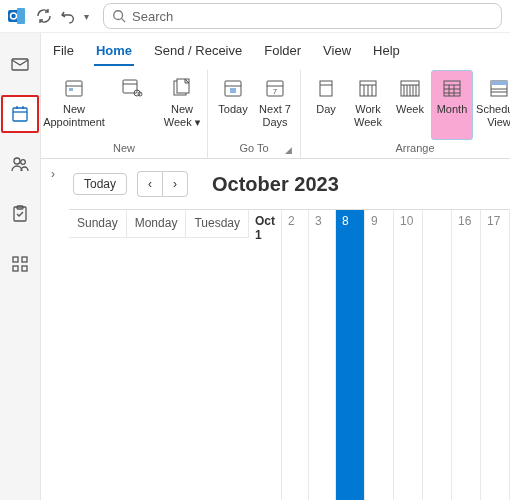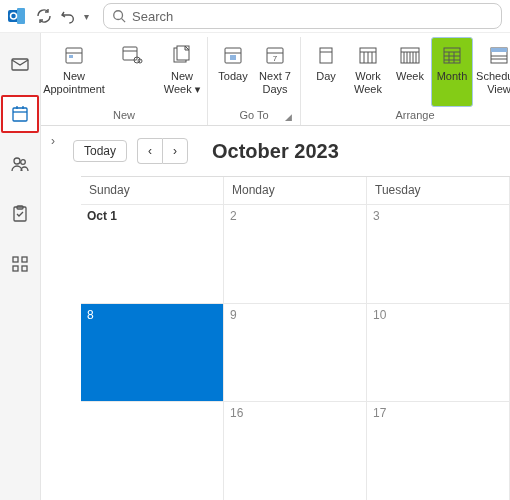--- a/index.html
+++ b/index.html
@@ -14,34 +14,34 @@
 .main{flex:1;display:flex;flex-direction:column;overflow:hidden}
 .menubar{display:flex;gap:18px;padding:6px 10px 0 10px;font-size:13px}
 .menubar .tab{padding:4px 2px 6px 2px;cursor:pointer}
 .menubar .tab.active{color:#0f6cbd;border-bottom:2px solid #0f6cbd;font-weight:600}
 .ribbon{display:flex;border-bottom:1px solid #ddd;padding:4px 0 0 0}
 .group{display:flex;flex-direction:column;align-items:center;padding:0 4px;border-right:1px solid #e5e5e5}
 .group:last-child{border-right:none}
 .group .buttons{display:flex;gap:0}
 .rbtn{width:56px;height:64px;display:flex;flex-direction:column;align-items:center;justify-content:flex-start;padding-top:4px;font-size:11px;text-align:center;cursor:pointer;border:1px solid transparent;border-radius:3px;line-height:1.2}
 .rbtn.narrow{width:40px}
-.rbtn.active{background:#84cc16;border-color:#a5c8e8}
+.rbtn.active{background:#f9a8d4;border-color:#a5c8e8}
 .rbtn .ic{height:26px;display:flex;align-items:center;justify-content:center;margin-bottom:2px}
 .group .label{font-size:11px;color:#666;padding:2px 0 4px 0;display:flex;align-items:flex-end;gap:22px;width:100%;justify-content:center;position:relative}
 .group .launch{position:absolute;right:4px;bottom:3px;font-size:9px;color:#888}
 .calwrapper{flex:1;position:relative;display:flex}
 .expand{width:24px;display:flex;align-items:flex-start;justify-content:center;padding-top:8px;font-size:12px;color:#666;cursor:pointer}
 .calarea{flex:1;display:flex;flex-direction:column}
 .calhdr{display:flex;align-items:center;gap:10px;padding:12px 8px}
 .todaybtn{border:1px solid #ccc;border-radius:4px;padding:3px 10px;font-size:12px;cursor:pointer;background:#fff}
 .navbtn{border:1px solid #ccc;width:24px;height:24px;display:flex;align-items:center;justify-content:center;font-size:12px;background:#fff;cursor:pointer}
 .navbtn.l{border-radius:4px 0 0 4px;border-right:none}
 .navbtn.r{border-radius:0 4px 4px 0}
 .monthlabel{font-size:20px;font-weight:600;margin-left:14px}
-.grid{flex:1;border-top:1px solid #ddd;display:flex;flex-direction:column;margin-left:16px}
+.grid{flex:1;border-top:1px solid #ddd;display:flex;flex-direction:row;margin-left:4px}
 .dayhdr{display:flex;height:28px}
 .dayhdr div{flex:1;border-right:1px solid #e8e8e8;border-bottom:1px solid #e8e8e8;padding:6px 8px;font-size:12px;color:#555}
 .row{display:flex;flex:1}
 .cell{flex:1;border-right:1px solid #e8e8e8;border-bottom:1px solid #e8e8e8;padding:4px 6px;font-size:12px;position:relative}
 .cell.muted{color:#888}
 .cell.bold{font-weight:600}
 .cell.selected{background:#0078d4;color:#fff}
 svg{display:block}
 .gridarea{position:relative;flex:1;display:flex;flex-direction:column}
 </style>
@@ -111,20 +111,28 @@
       <svg width="18" height="18" viewBox="0 0 18 18">
           <rect x="2" y="2" width="5" height="5" fill="none" stroke="#555" stroke-width="1.3"></rect>
           <rect x="11" y="2" width="5" height="5" fill="none" stroke="#555" stroke-width="1.3"></rect>
           <rect x="2" y="11" width="5" height="5" fill="none" stroke="#555" stroke-width="1.3"></rect>
           <rect x="11" y="11" width="5" height="5" fill="none" stroke="#555" stroke-width="1.3"></rect>
         </svg>
     </div>
   </div>
 
   <div class="main">
+    <div class="menubar">
+      <div class="tab">File</div>
+      <div class="tab active">Home</div>
+      <div class="tab">Send / Receive</div>
+      <div class="tab">Folder</div>
+      <div class="tab">View</div>
+      <div class="tab">Help</div>
+    </div>
 
     <div class="ribbon">
       <div class="group">
         <div class="buttons">
           <div class="rbtn">
             <div class="ic">
                 <svg width="22" height="22" viewBox="0 0 22 22">
                   <rect x="3" y="4" width="16" height="15" rx="1" fill="none" stroke="#555"></rect>
                   <line x1="3" y1="9" x2="19" y2="9" stroke="#555"></line>
                   <rect x="6" y="11" width="4" height="3" fill="#8fb5e0"></rect>

